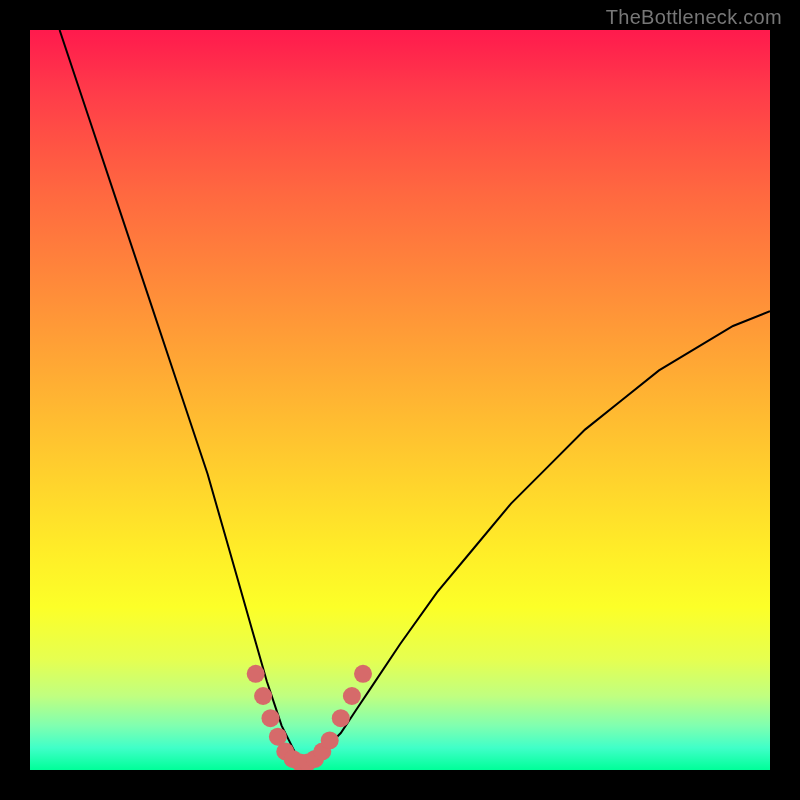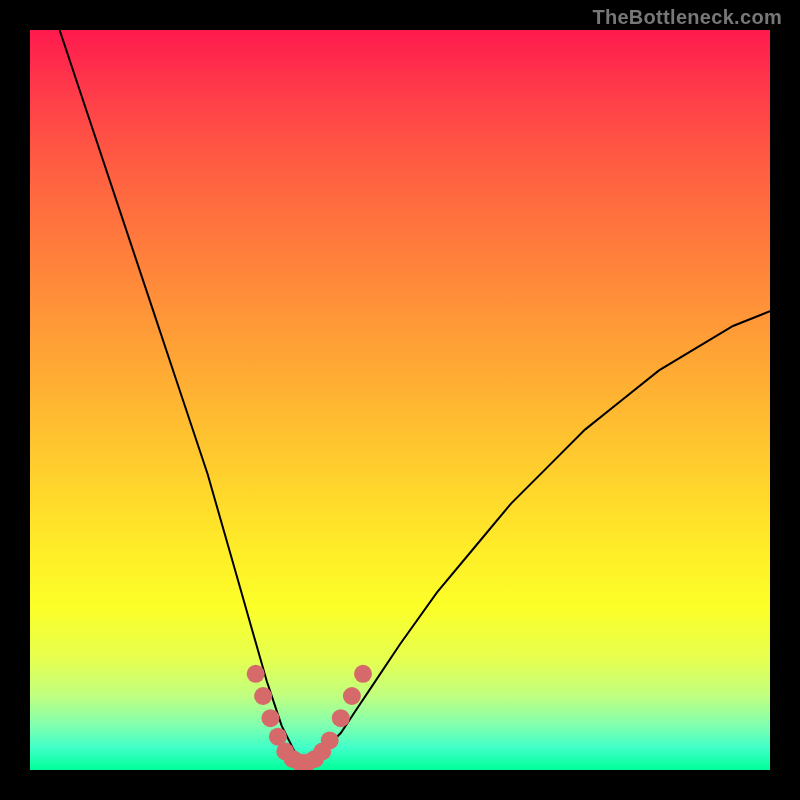--- a/index.html
+++ b/index.html
@@ -50,21 +50,21 @@
       #80ffb0 94%,
       #40ffc8 97%,
       #00ff99 100%);
   }
   .watermark {
     position: absolute;
     top: 6px;
     right: 18px;
     color: #777;
     font-size: 20px;
-    font-weight: 700;
+    font-weight: 400;
     letter-spacing: 0.3px;
     z-index: 10;
   }
   svg.curve {
     position: absolute;
     top: 0;
     left: 0;
     width: 100%;
     height: 100%;
   }

